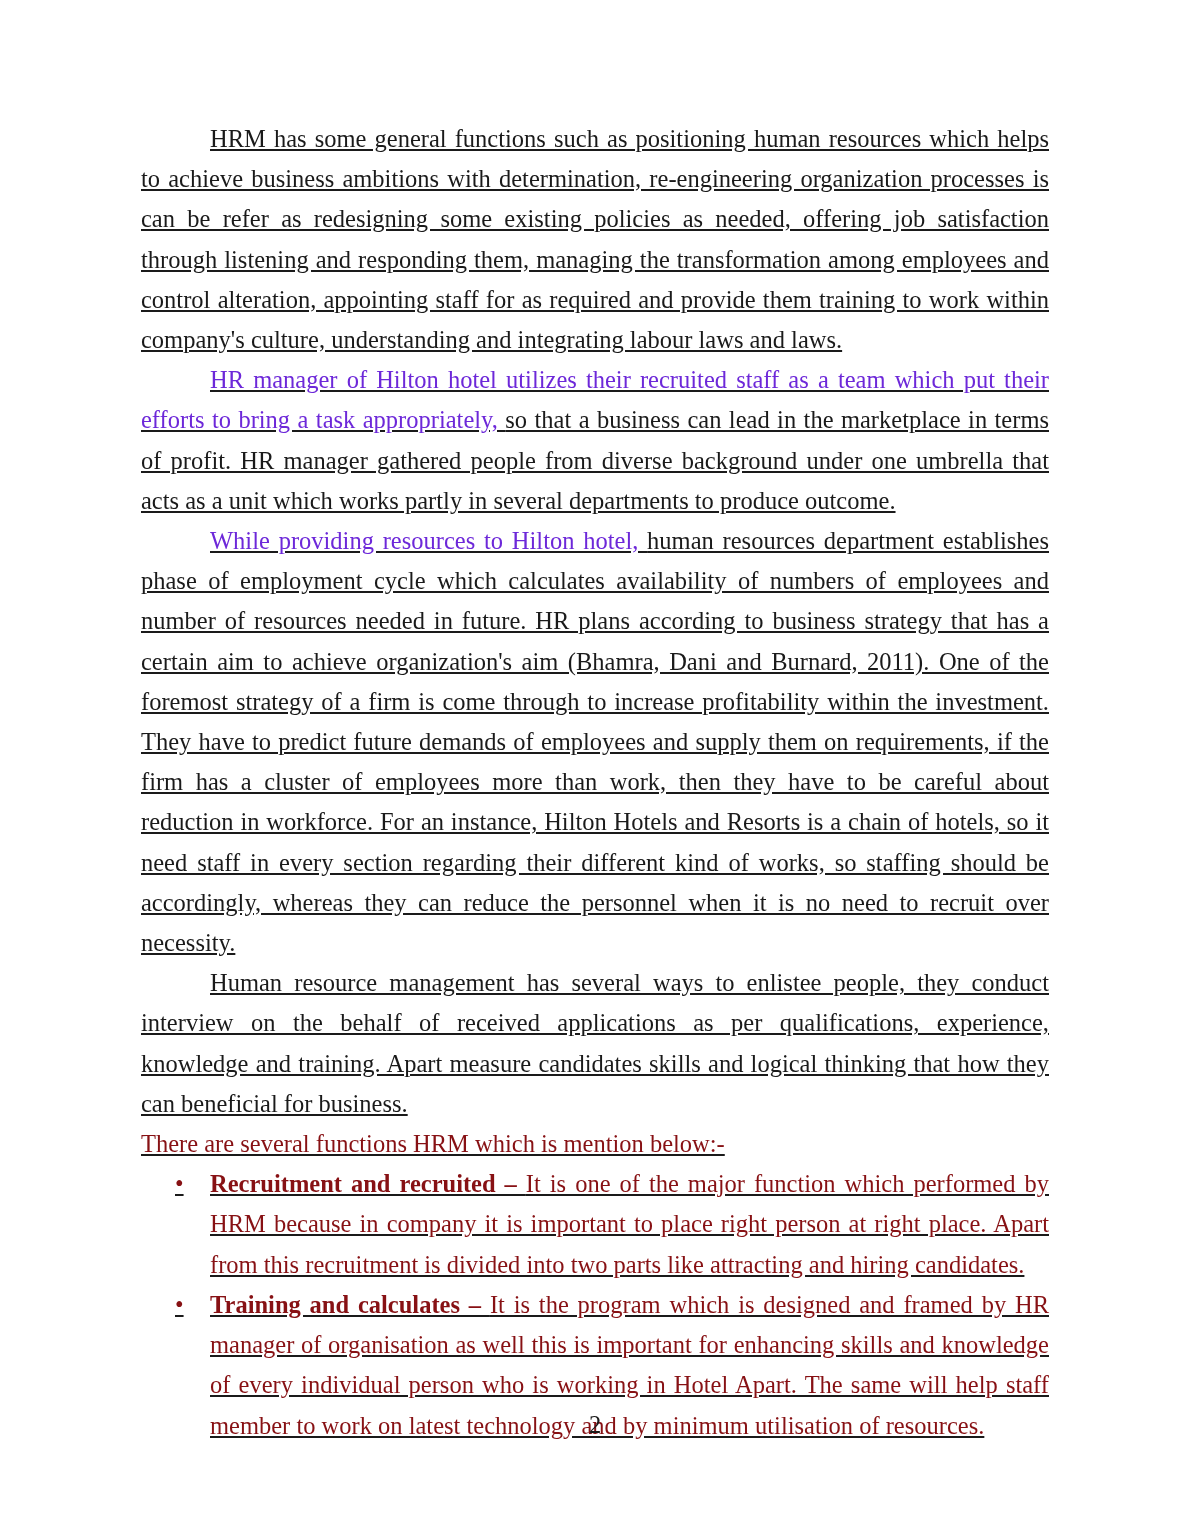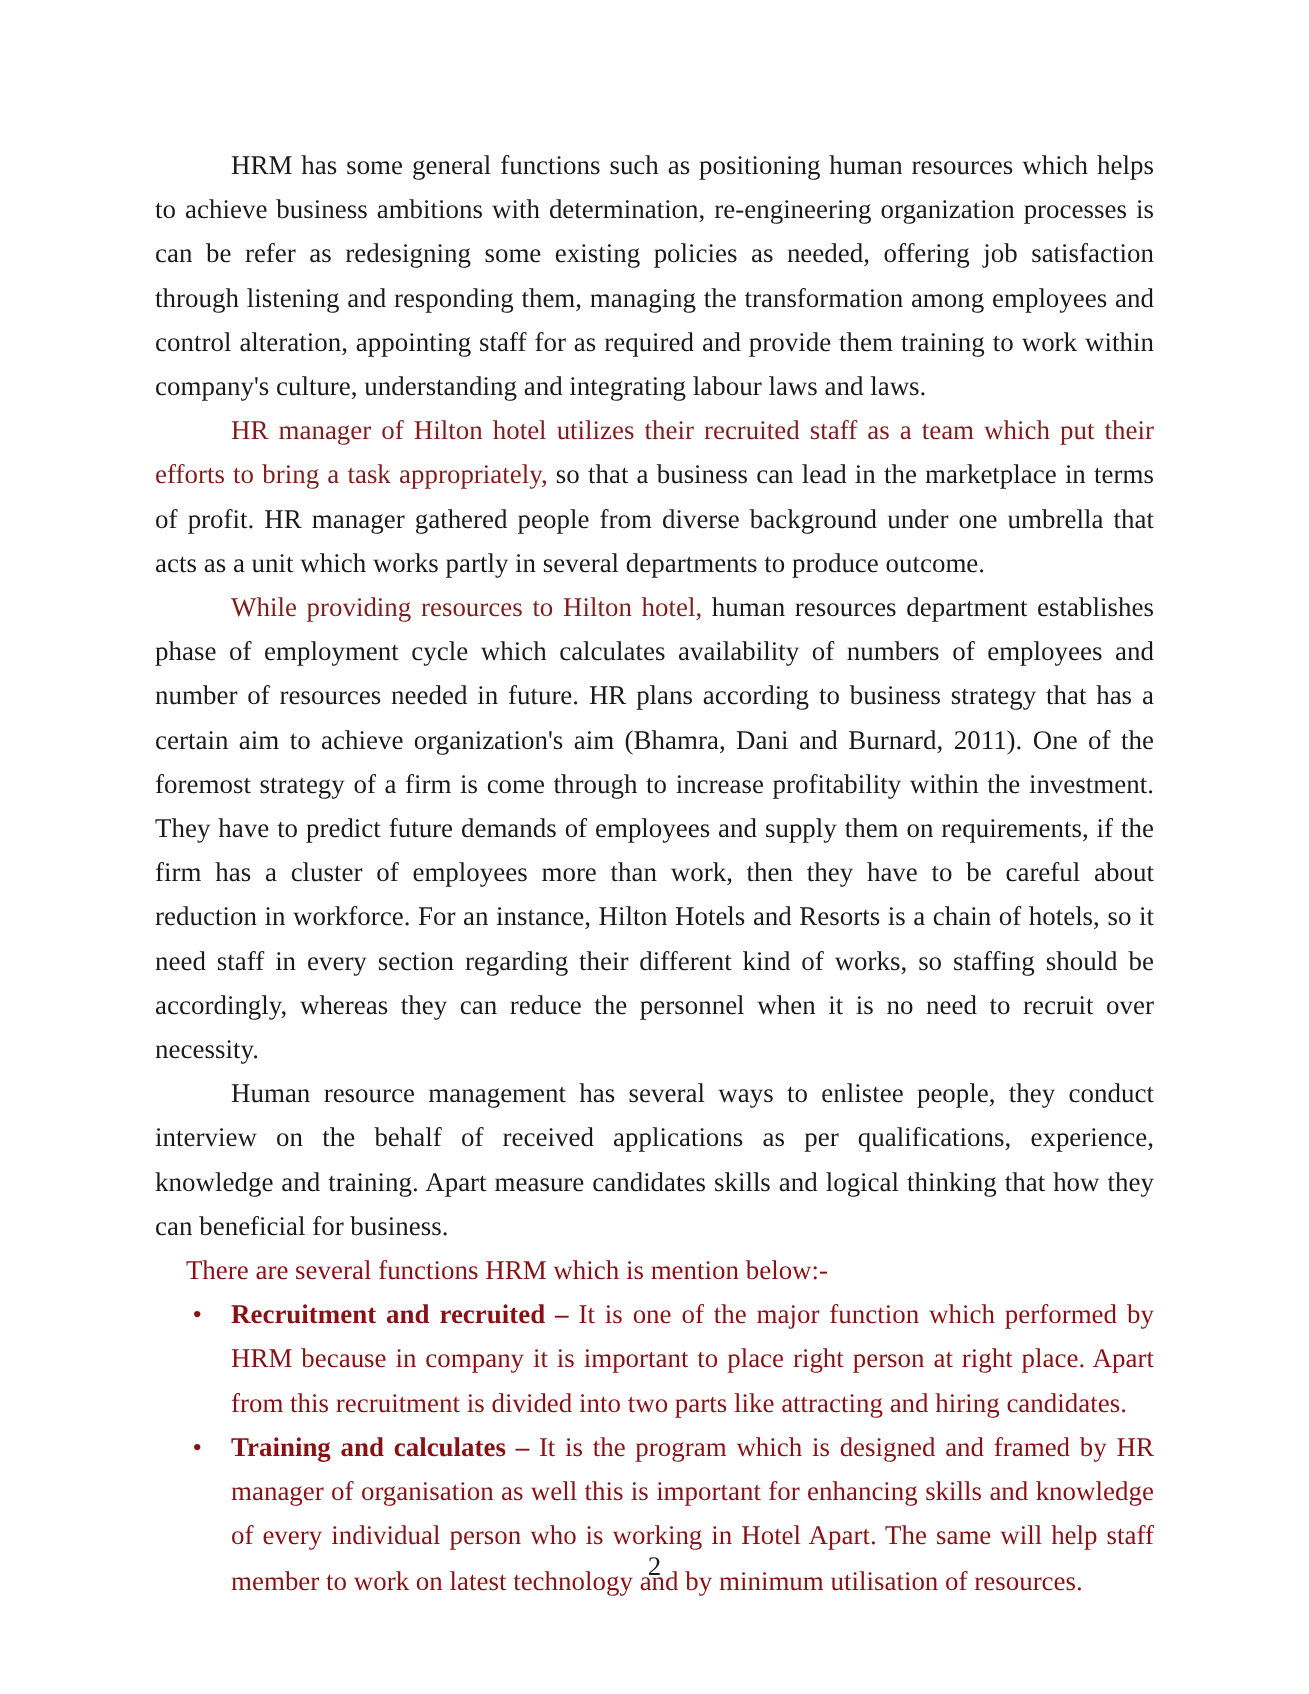--- a/index.html
+++ b/index.html
@@ -12,33 +12,34 @@
     height: 1540px;
     position: relative;
     font-family: "Liberation Serif", "DejaVu Serif", serif;
     font-size: 24.5px;
     line-height: 40.2px;
     color: #1a1a1a;
   }
   .content {
     position: absolute;
     left: 141px;
-    top: 131px;
+    top: 119px;
     width: 908px;
+    text-decoration: underline;
   }
   .para {
     margin: 0;
     text-align: justify;
     text-indent: 69px;
   }
   .para.no-indent {
     text-indent: 0;
   }
-  .run-blue { color: #7f1d1d; }
-  .run-maroon { color: #871114; margin-left: 28px; }
+  .run-blue { color: #6d28d9; }
+  .run-maroon { color: #871114; }
   .bullet-item {
     display: flex;
     color: #871114;
   }
   .bullet-marker {
     flex: 0 0 69px;
     box-sizing: border-box;
     padding-left: 34px;
   }
   .bullet-body {

